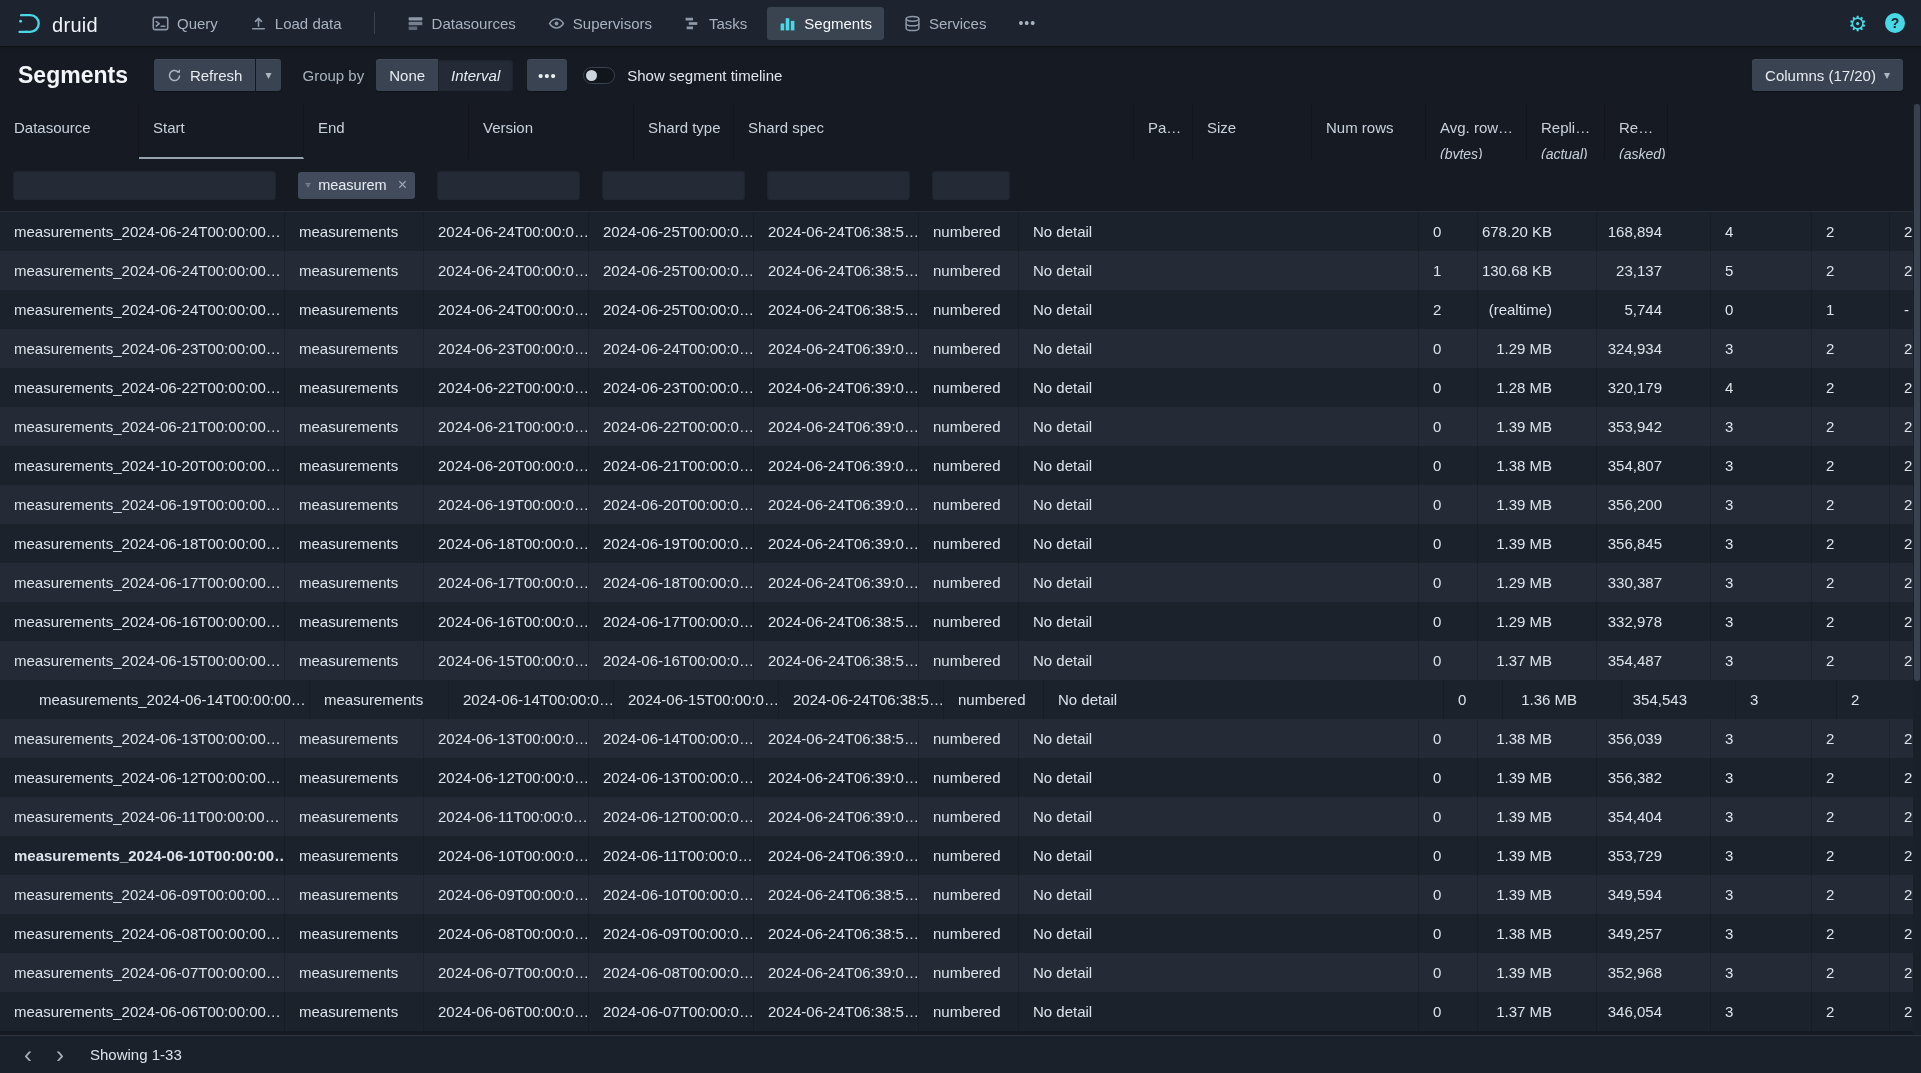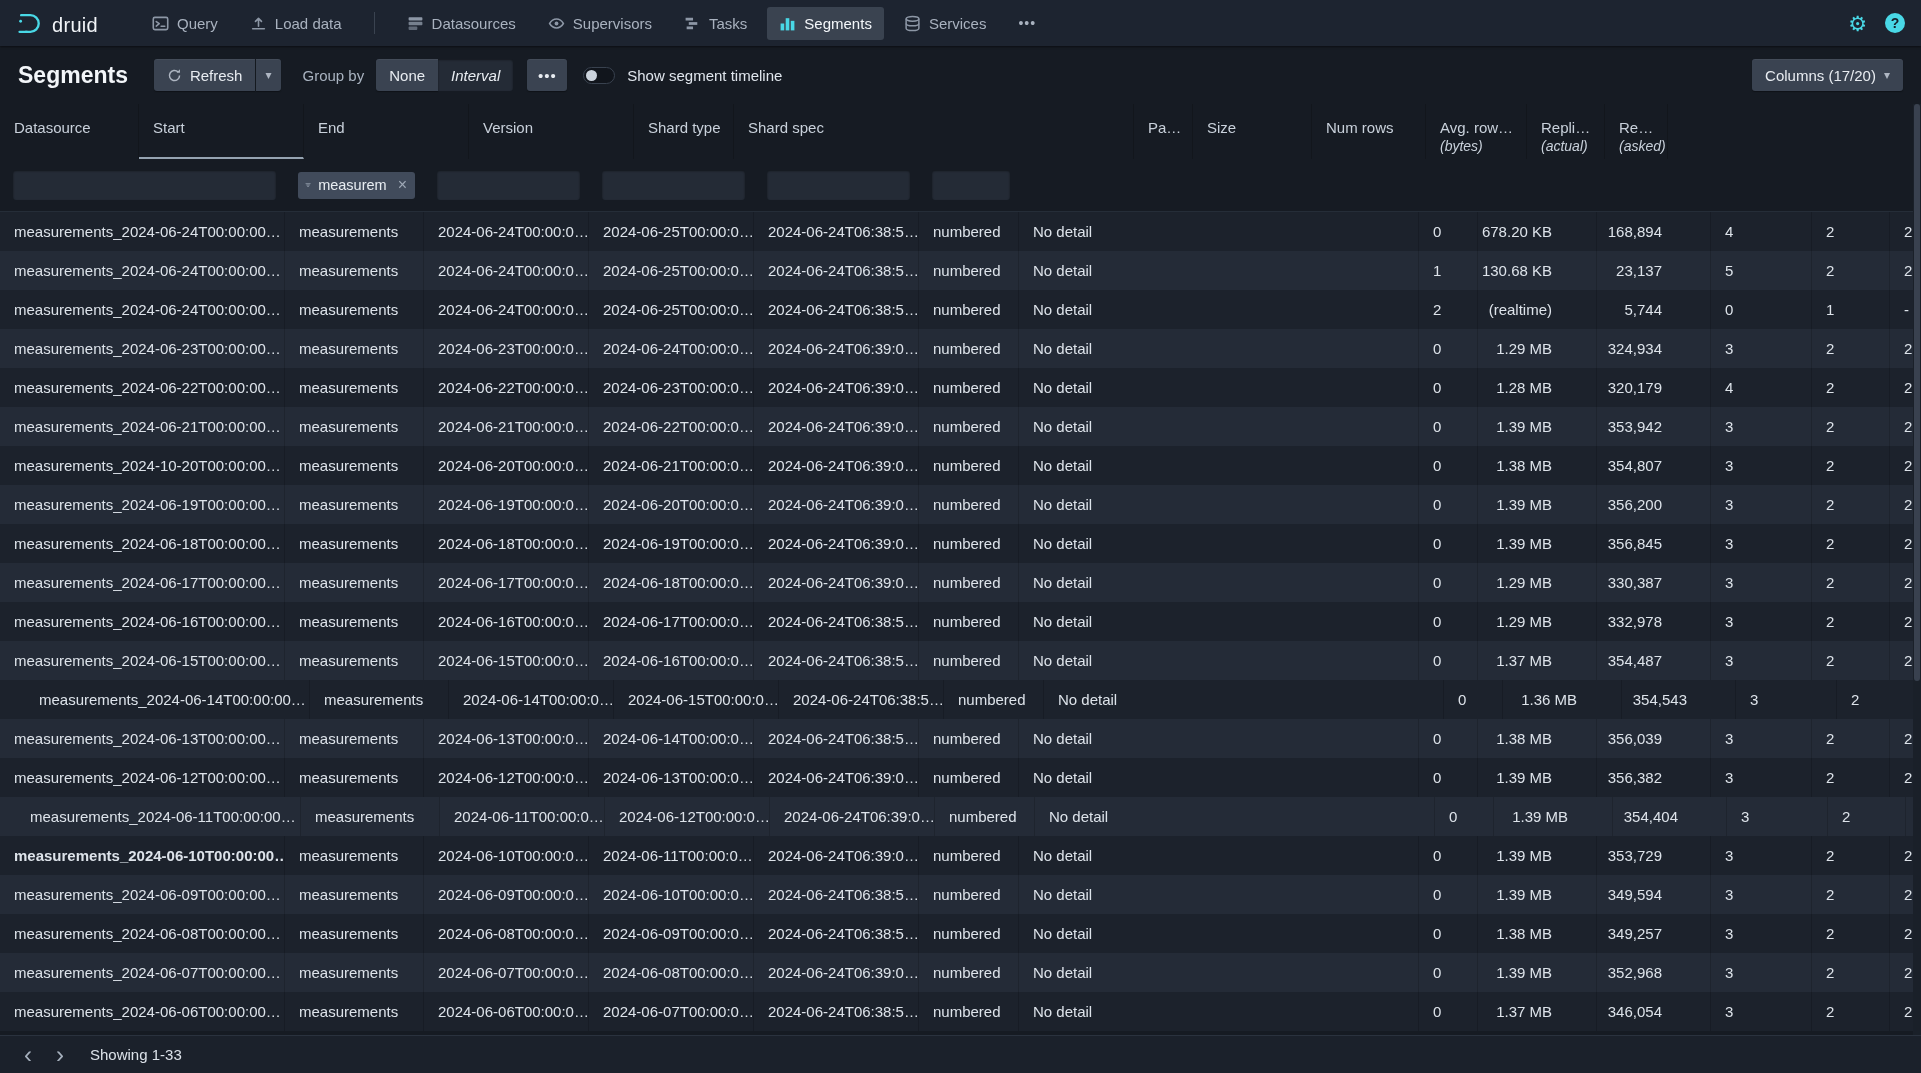--- a/index.html
+++ b/index.html
@@ -52,21 +52,21 @@
   .switch-knob{position:absolute;left:2px;top:2px;width:11px;height:11px;border-radius:50%;background:#cbd3dc;}
   .timeline-label{font-size:15px;color:#e0e6ed;}
   .columns-btn{margin-left:auto;}
   
   .grid{position:absolute;top:104px;left:0;right:0;bottom:38px;overflow:hidden;}
   .hdr-row{display:flex;height:55px;}
   .hdr-cell{flex:0 0 auto;padding:15px 10px 0 14px;font-size:15px;color:#c9d1db;overflow:hidden;
     border-right:1px solid rgba(0,0,0,.18);cursor:pointer;}
   .hdr-cell.sorted{border-bottom:2px solid #95a3b1;}
   .hdr-label{white-space:nowrap;overflow:hidden;text-overflow:ellipsis;}
-  .hdr-sub{font-style:italic;font-size:14px;margin-top:2px;color:#c9d1db;}
+  .hdr-sub{font-style:italic;font-size:14px;margin-top:10px;color:#c9d1db;}
   .filter-row{display:flex;height:53px;align-items:center;border-bottom:1px solid #252d38;}
   .filter-cell{flex:0 0 auto;padding:0 9px 0 13px;}
   .filter-input{display:block;width:100%;height:30px;background:#242b36;border:none;border-radius:3px;
     box-shadow:inset 0 1px 2px rgba(0,0,0,.5);color:#e0e6ed;font-size:15px;padding:0 8px;outline:none;
     font-family:inherit;}
   .filter-tag{display:inline-flex;align-items:center;gap:7px;height:27px;padding:0 4px 0 7px;
     background:#414b5b;border-radius:3px;font-size:14.5px;color:#e8edf2;cursor:pointer;max-width:100%;}
   .tag-icon{width:14px;height:14px;display:inline-flex;color:#aeb8c6;}
   .tag-icon svg{width:100%;height:100%;}
   .tag-x{color:#9fa9b6;font-size:16px;padding:0 4px;cursor:pointer;}
@@ -520,21 +520,21 @@
         <div class="cell" style="width: 100px;">numbered</div>
         <div class="cell" style="width: 400px;">No detail</div>
         <div class="cell" style="width: 59px;">0</div>
         <div class="cell right" style="width: 119px; padding-right: 44px;">1.39 MB</div>
         <div class="cell right" style="width: 114px; padding-right: 48px;">356,382</div>
         <div class="cell" style="width: 101px;">3</div>
         <div class="cell" style="width: 78px;">2</div>
         <div class="cell" style="width: 63px;">2</div>
       </div>
       <div class="row odd">
-        <div class="cell" style="width: 285px; margin-left: 16px;">measurements_2024-06-11T00:00:00…</div>
+        <div class="cell" style="width: 285px;">measurements_2024-06-11T00:00:00…</div>
         <div class="cell" style="width: 139px;">measurements</div>
         <div class="cell" style="width: 165px;">2024-06-11T00:00:0…</div>
         <div class="cell" style="width: 165px;">2024-06-12T00:00:0…</div>
         <div class="cell" style="width: 165px;">2024-06-24T06:39:0…</div>
         <div class="cell" style="width: 100px;">numbered</div>
         <div class="cell" style="width: 400px;">No detail</div>
         <div class="cell" style="width: 59px;">0</div>
         <div class="cell right" style="width: 119px; padding-right: 44px;">1.39 MB</div>
         <div class="cell right" style="width: 114px; padding-right: 48px;">354,404</div>
         <div class="cell" style="width: 101px;">3</div>

